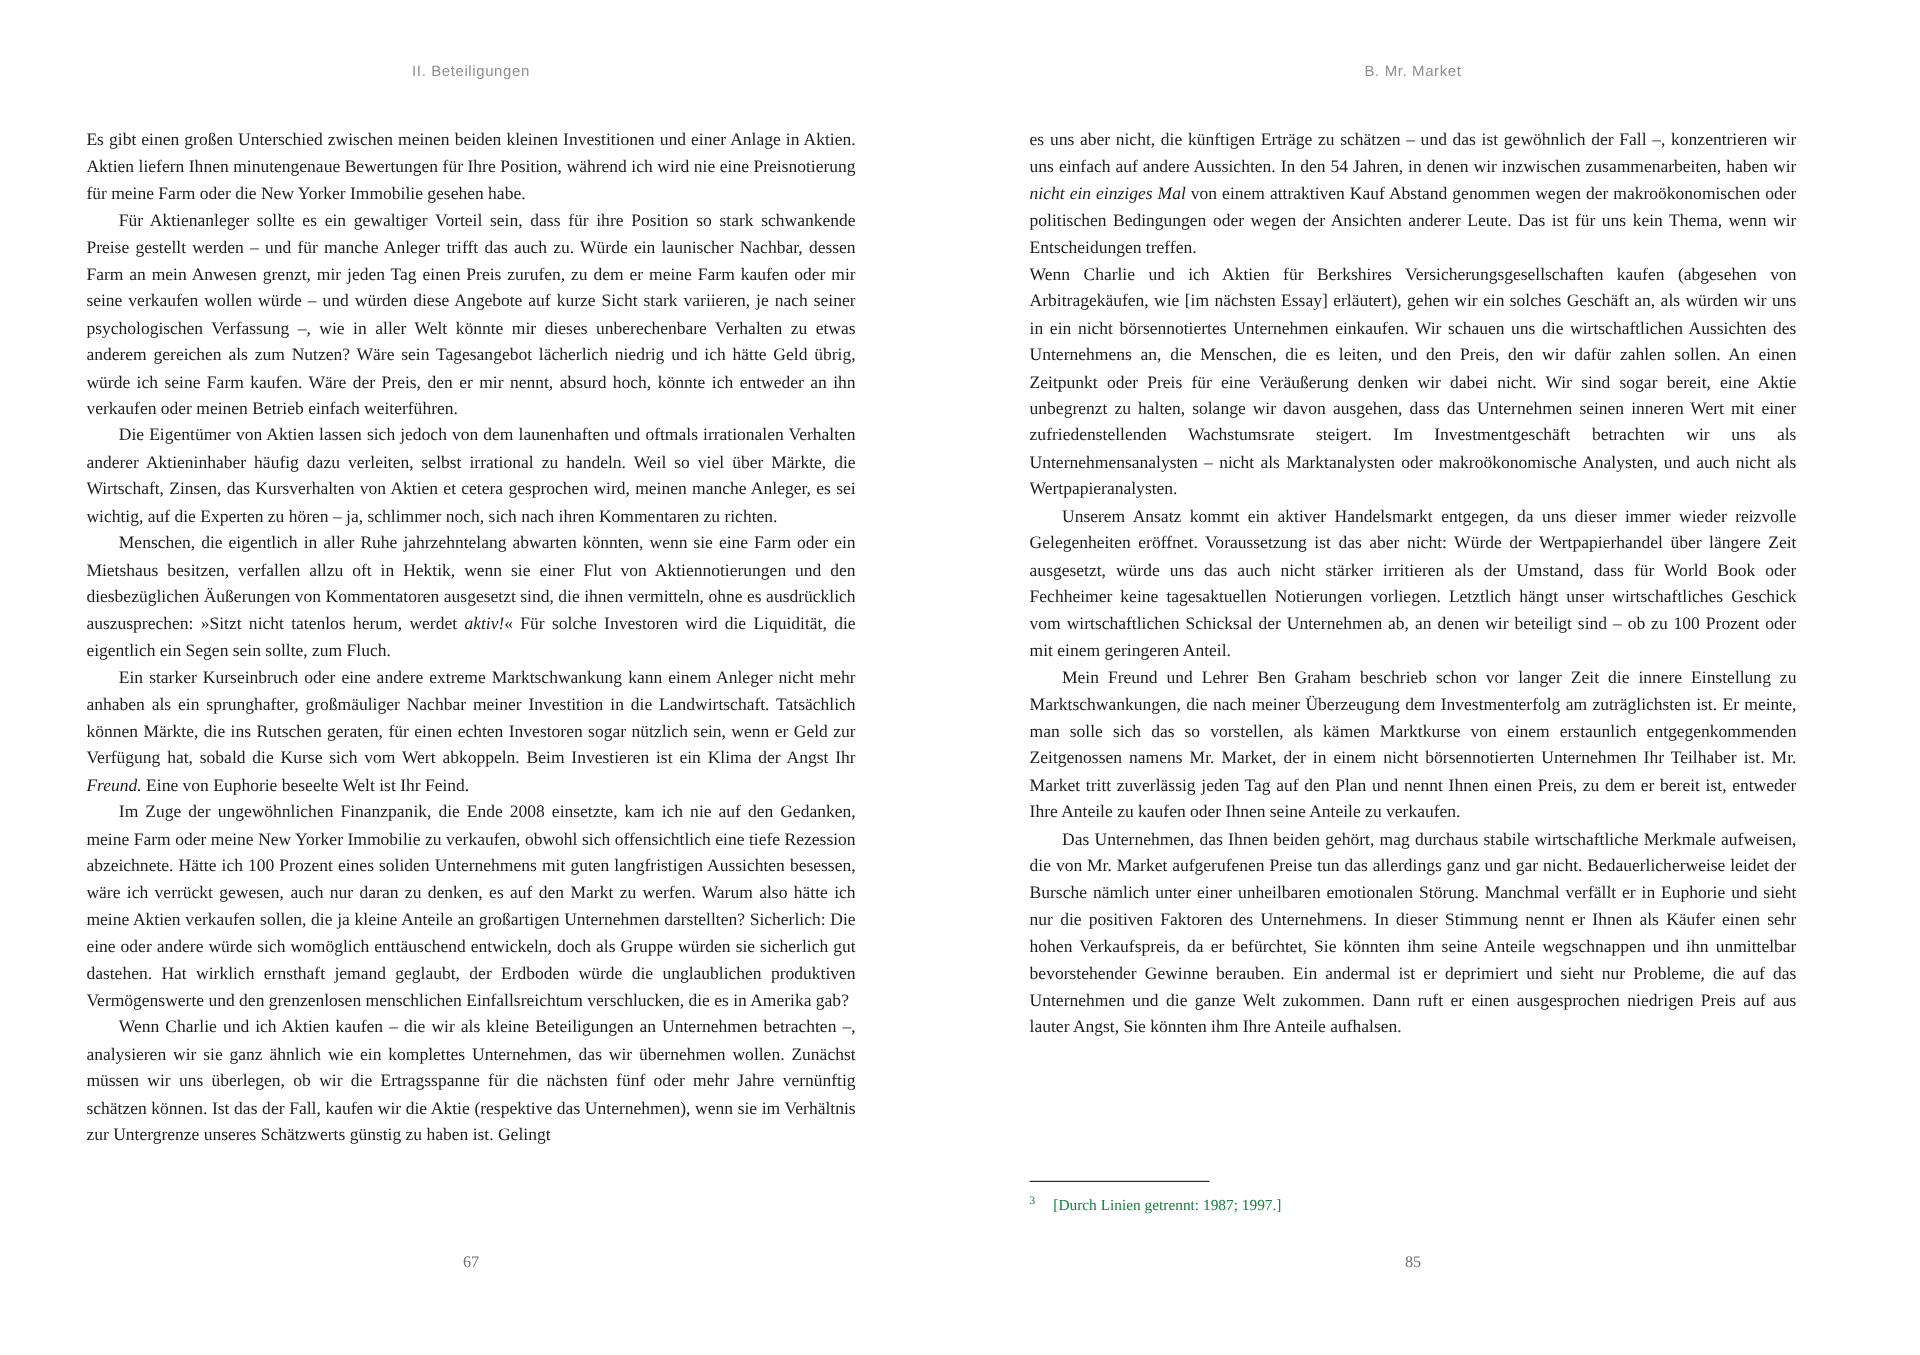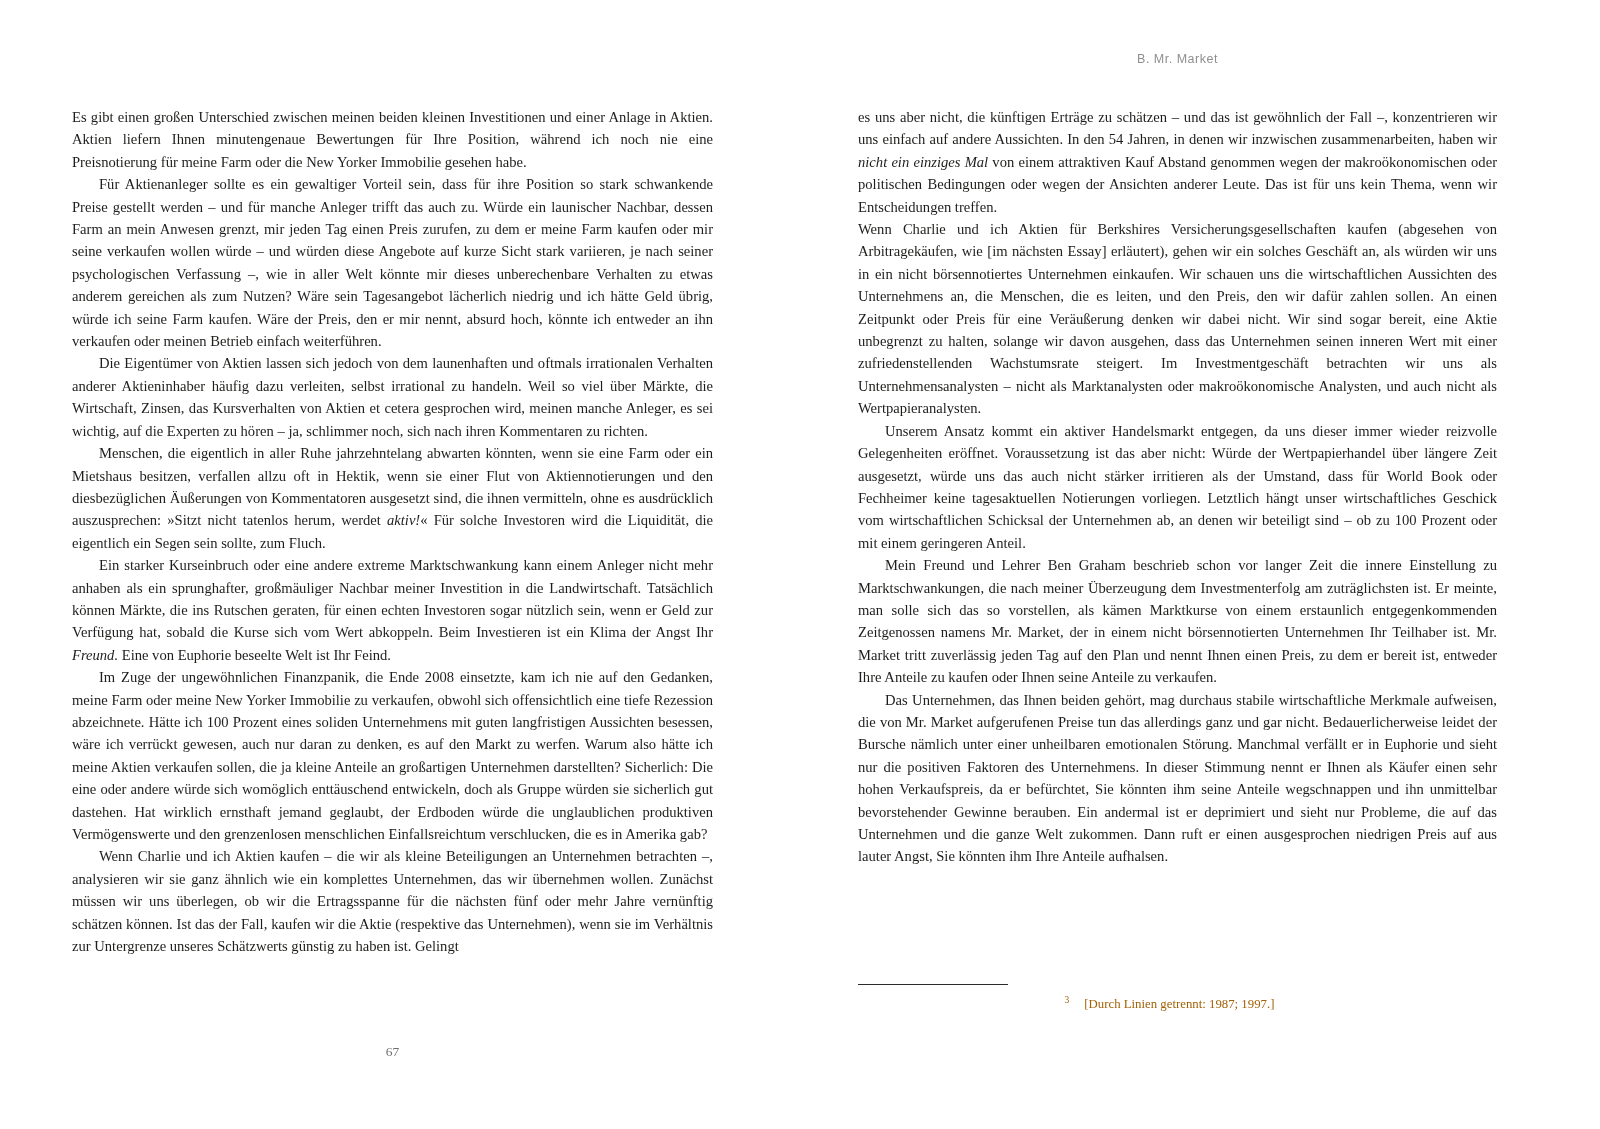--- a/index.html
+++ b/index.html
@@ -44,39 +44,40 @@
     letter-spacing: 0.2px;
     text-align: center;
     text-indent: 0;
     margin: 42px 0 28px 0;
     color: #1d1d1b;
   }
   .section-heading sup { font-size: 13px; vertical-align: super; line-height: 0; margin-left: 1px; }
 
   .footnote {
     position: absolute; top: 984px; left: 0; right: 16px;
-    font-size: 12.8px; line-height: 18px; color: #a16207; text-align: center;
+    font-size: 12.8px; line-height: 18px; color: #15803d;
   }
   .footnote-rule { width: 150px; border-top: 1px solid #2b2b2b; margin-bottom: 10px; }
   .footnote-marker { font-size: 9.5px; vertical-align: super; line-height: 0; margin-right: 15px; }
 
   .page-number {
     position: absolute; top: 1044px; left: 0; right: 0;
     text-align: center;
     font-size: 13.5px; color: #6f6f6f;
   }
 </style>
 </head>
 <body>
 
 <div class="spread">
 
   <section class="page left">
+    <div class="running-head">II. Beteiligungen</div>
     <div class="page-body" id="left-body">
-        <p class="para">Es gibt einen großen Unterschied zwischen meinen beiden kleinen Investitionen und einer Anlage in Aktien. Aktien liefern Ihnen minutengenaue Bewertungen für Ihre Position, während ich noch nie eine Preisnotierung für meine Farm oder die New Yorker Immobilie gesehen habe.</p>
+        <p class="para">Es gibt einen großen Unterschied zwischen meinen beiden kleinen Investitionen und einer Anlage in Aktien. Aktien liefern Ihnen minutengenaue Bewertungen für Ihre Position, während ich wird nie eine Preisnotierung für meine Farm oder die New Yorker Immobilie gesehen habe.</p>
         <p class="para indent">Für Aktienanleger sollte es ein gewaltiger Vorteil sein, dass für ihre Position so stark schwankende Preise gestellt werden – und für manche Anleger trifft das auch zu. Würde ein launischer Nachbar, dessen Farm an mein Anwesen grenzt, mir jeden Tag einen Preis zurufen, zu dem er meine Farm kaufen oder mir seine verkaufen wollen würde – und würden diese Angebote auf kurze Sicht stark variieren, je nach seiner psychologischen Verfassung –, wie in aller Welt könnte mir dieses unberechenbare Verhalten zu etwas anderem gereichen als zum Nutzen? Wäre sein Tagesangebot lächerlich niedrig und ich hätte Geld übrig, würde ich seine Farm kaufen. Wäre der Preis, den er mir nennt, absurd hoch, könnte ich entweder an ihn verkaufen oder meinen Betrieb einfach weiterführen.</p>
         <p class="para indent">Die Eigentümer von Aktien lassen sich jedoch von dem launenhaften und oftmals irrationalen Verhalten anderer Aktieninhaber häufig dazu verleiten, selbst irrational zu handeln. Weil so viel über Märkte, die Wirtschaft, Zinsen, das Kursverhalten von Aktien et cetera gesprochen wird, meinen manche Anleger, es sei wichtig, auf die Experten zu hören – ja, schlimmer noch, sich nach ihren Kommentaren zu richten.</p>
         <p class="para indent">Menschen, die eigentlich in aller Ruhe jahrzehntelang abwarten könnten, wenn sie eine Farm oder ein Mietshaus besitzen, verfallen allzu oft in Hektik, wenn sie einer Flut von Aktiennotierungen und den diesbezüglichen Äußerungen von Kommentatoren ausgesetzt sind, die ihnen vermitteln, ohne es ausdrücklich auszusprechen: »Sitzt nicht tatenlos herum, werdet <em>aktiv!</em>« Für solche Investoren wird die Liquidität, die eigentlich ein Segen sein sollte, zum Fluch.</p>
         <p class="para indent">Ein starker Kurseinbruch oder eine andere extreme Marktschwankung kann einem Anleger nicht mehr anhaben als ein sprunghafter, großmäuliger Nachbar meiner Investition in die Landwirtschaft. Tatsächlich können Märkte, die ins Rutschen geraten, für einen echten Investoren sogar nützlich sein, wenn er Geld zur Verfügung hat, sobald die Kurse sich vom Wert abkoppeln. Beim Investieren ist ein Klima der Angst Ihr <em>Freund.</em> Eine von Euphorie beseelte Welt ist Ihr Feind.</p>
         <p class="para indent">Im Zuge der ungewöhnlichen Finanzpanik, die Ende 2008 einsetzte, kam ich nie auf den Gedanken, meine Farm oder meine New Yorker Immobilie zu verkaufen, obwohl sich offensichtlich eine tiefe Rezession abzeichnete. Hätte ich 100 Prozent eines soliden Unternehmens mit guten langfristigen Aussichten besessen, wäre ich verrückt gewesen, auch nur daran zu denken, es auf den Markt zu werfen. Warum also hätte ich meine Aktien verkaufen sollen, die ja kleine Anteile an großartigen Unternehmen darstellten? Sicherlich: Die eine oder andere würde sich womöglich enttäuschend entwickeln, doch als Gruppe würden sie sicherlich gut dastehen. Hat wirklich ernsthaft jemand geglaubt, der Erdboden würde die unglaublichen produktiven Vermögenswerte und den grenzenlosen menschlichen Einfallsreichtum verschlucken, die es in Amerika gab?</p>
         <p class="para indent">Wenn Charlie und ich Aktien kaufen – die wir als kleine Beteiligungen an Unternehmen betrachten –, analysieren wir sie ganz ähnlich wie ein komplettes Unternehmen, das wir übernehmen wollen. Zunächst müssen wir uns überlegen, ob wir die Ertragsspanne für die nächsten fünf oder mehr Jahre vernünftig schätzen können. Ist das der Fall, kaufen wir die Aktie (respektive das Unternehmen), wenn sie im Verhältnis zur Untergrenze unseres Schätzwerts günstig zu haben ist. Gelingt</p>
       </div>
     <div class="page-number">67</div>
   </section>
 
@@ -88,15 +89,16 @@
         <p class="para indent">Unserem Ansatz kommt ein aktiver Handelsmarkt entgegen, da uns dieser immer wieder reizvolle Gelegenheiten eröffnet. Voraussetzung ist das aber nicht: Würde der Wertpapierhandel über längere Zeit ausgesetzt, würde uns das auch nicht stärker irritieren als der Umstand, dass für World Book oder Fechheimer keine tagesaktuellen Notierungen vorliegen. Letztlich hängt unser wirtschaftliches Geschick vom wirtschaftlichen Schicksal der Unternehmen ab, an denen wir beteiligt sind – ob zu 100 Prozent oder mit einem geringeren Anteil.</p>
         <p class="para indent">Mein Freund und Lehrer Ben Graham beschrieb schon vor langer Zeit die innere Einstellung zu Marktschwankungen, die nach meiner Überzeugung dem Investmenterfolg am zuträglichsten ist. Er meinte, man solle sich das so vorstellen, als kämen Marktkurse von einem erstaunlich entgegenkommenden Zeitgenossen namens Mr. Market, der in einem nicht börsennotierten Unternehmen Ihr Teilhaber ist. Mr. Market tritt zuverlässig jeden Tag auf den Plan und nennt Ihnen einen Preis, zu dem er bereit ist, entweder Ihre Anteile zu kaufen oder Ihnen seine Anteile zu verkaufen.</p>
         <p class="para indent">Das Unternehmen, das Ihnen beiden gehört, mag durchaus stabile wirtschaftliche Merkmale aufweisen, die von Mr. Market aufgerufenen Preise tun das allerdings ganz und gar nicht. Bedauerlicherweise leidet der Bursche nämlich unter einer unheilbaren emotionalen Störung. Manchmal verfällt er in Euphorie und sieht nur die positiven Faktoren des Unternehmens. In dieser Stimmung nennt er Ihnen als Käufer einen sehr hohen Verkaufspreis, da er befürchtet, Sie könnten ihm seine Anteile wegschnappen und ihn unmittelbar bevorstehender Gewinne berauben. Ein andermal ist er deprimiert und sieht nur Probleme, die auf das Unternehmen und die ganze Welt zukommen. Dann ruft er einen ausgesprochen niedrigen Preis auf aus lauter Angst, Sie könnten ihm Ihre Anteile aufhalsen.</p>
       </div>
     <div class="footnote">
       <div class="footnote-rule"></div>
       <div class="footnote-line">
         <span class="footnote-marker">3</span><span>[Durch Linien getrennt: 1987; 1997.]</span>
       </div>
     </div>
+    <div class="page-number">85</div>
   </section>
 
 </div>
 
 </body></html>

